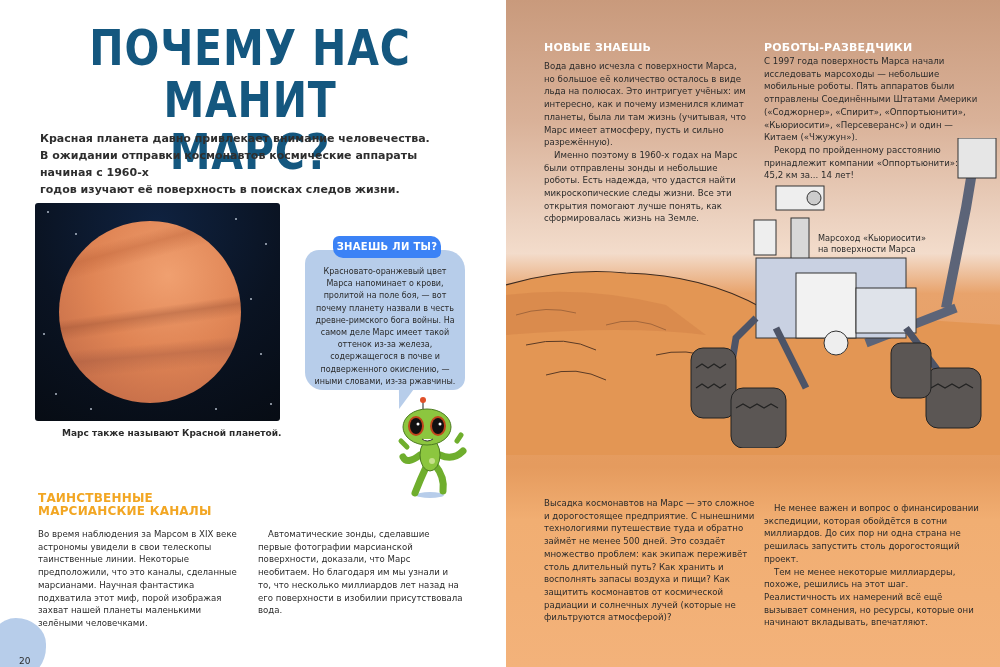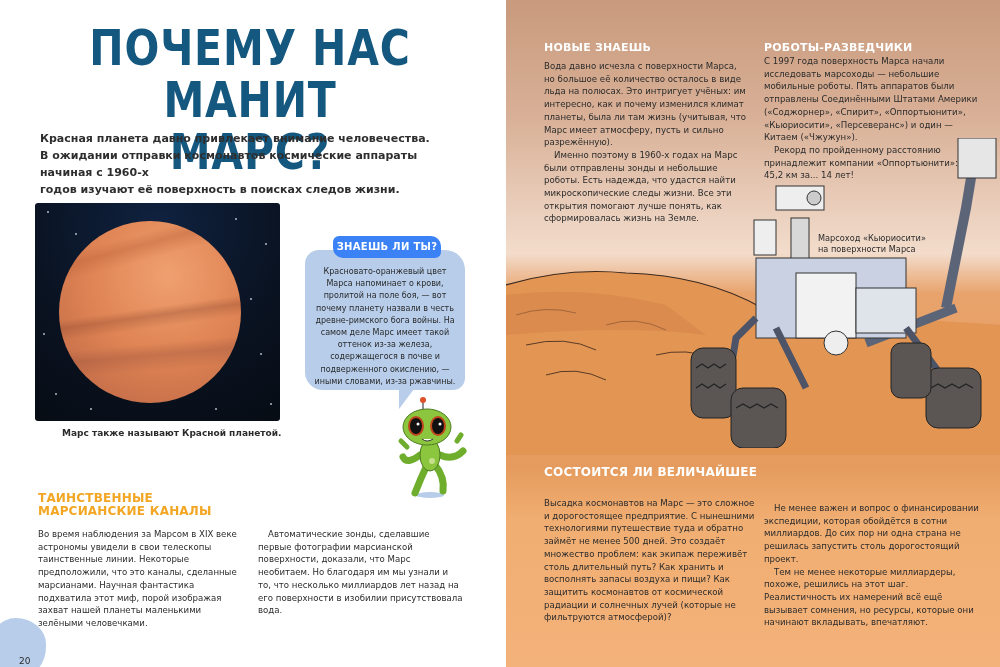--- a/index.html
+++ b/index.html
@@ -182,21 +182,20 @@
       <p>С 1997 года поверхность Марса начали исследовать марсоходы — небольшие мобильные роботы. Пять аппаратов были отправлены Соединёнными Штатами Америки («Соджорнер», «Спирит», «Оппортьюнити», «Кьюриосити», «Персеверанс») и один — Китаем («Чжужун»).</p>
       <p>Рекорд по пройденному расстоянию принадлежит компании «Оппортьюнити»: 45,2 км за... 14 лет!</p>
     </div>
 
     <div class="rover-caption">
       <div>Марсоход «Кьюриосити»</div>
       <div>на поверхности Марса</div>
     </div>
 
     <div class="rhead adv-head">
-      <div>СОСТОИТСЯ ЛИ ВЕЛИЧАЙШЕЕ</div>
     </div>
     <div class="rtext adv-text">Высадка космонавтов на Марс — это сложное и дорогостоящее предприятие. С нынешними технологиями путешествие туда и обратно займёт не менее 500 дней. Это создаёт множество проблем: как экипаж переживёт столь длительный путь? Как хранить и восполнять запасы воздуха и пищи? Как защитить космонавтов от космической радиации и солнечных лучей (которые не фильтруются атмосферой)?</div>
 
     <div class="rtext money-text">
       <p>Не менее важен и вопрос о финансировании экспедиции, которая обойдётся в сотни миллиардов. До сих пор ни одна страна не решилась запустить столь дорогостоящий проект.</p>
       <p>Тем не менее некоторые миллиардеры, похоже, решились на этот шаг. Реалистичность их намерений всё ещё вызывает сомнения, но ресурсы, которые они начинают вкладывать, впечатляют.</p>
     </div>
   </div>
 </div>
 

